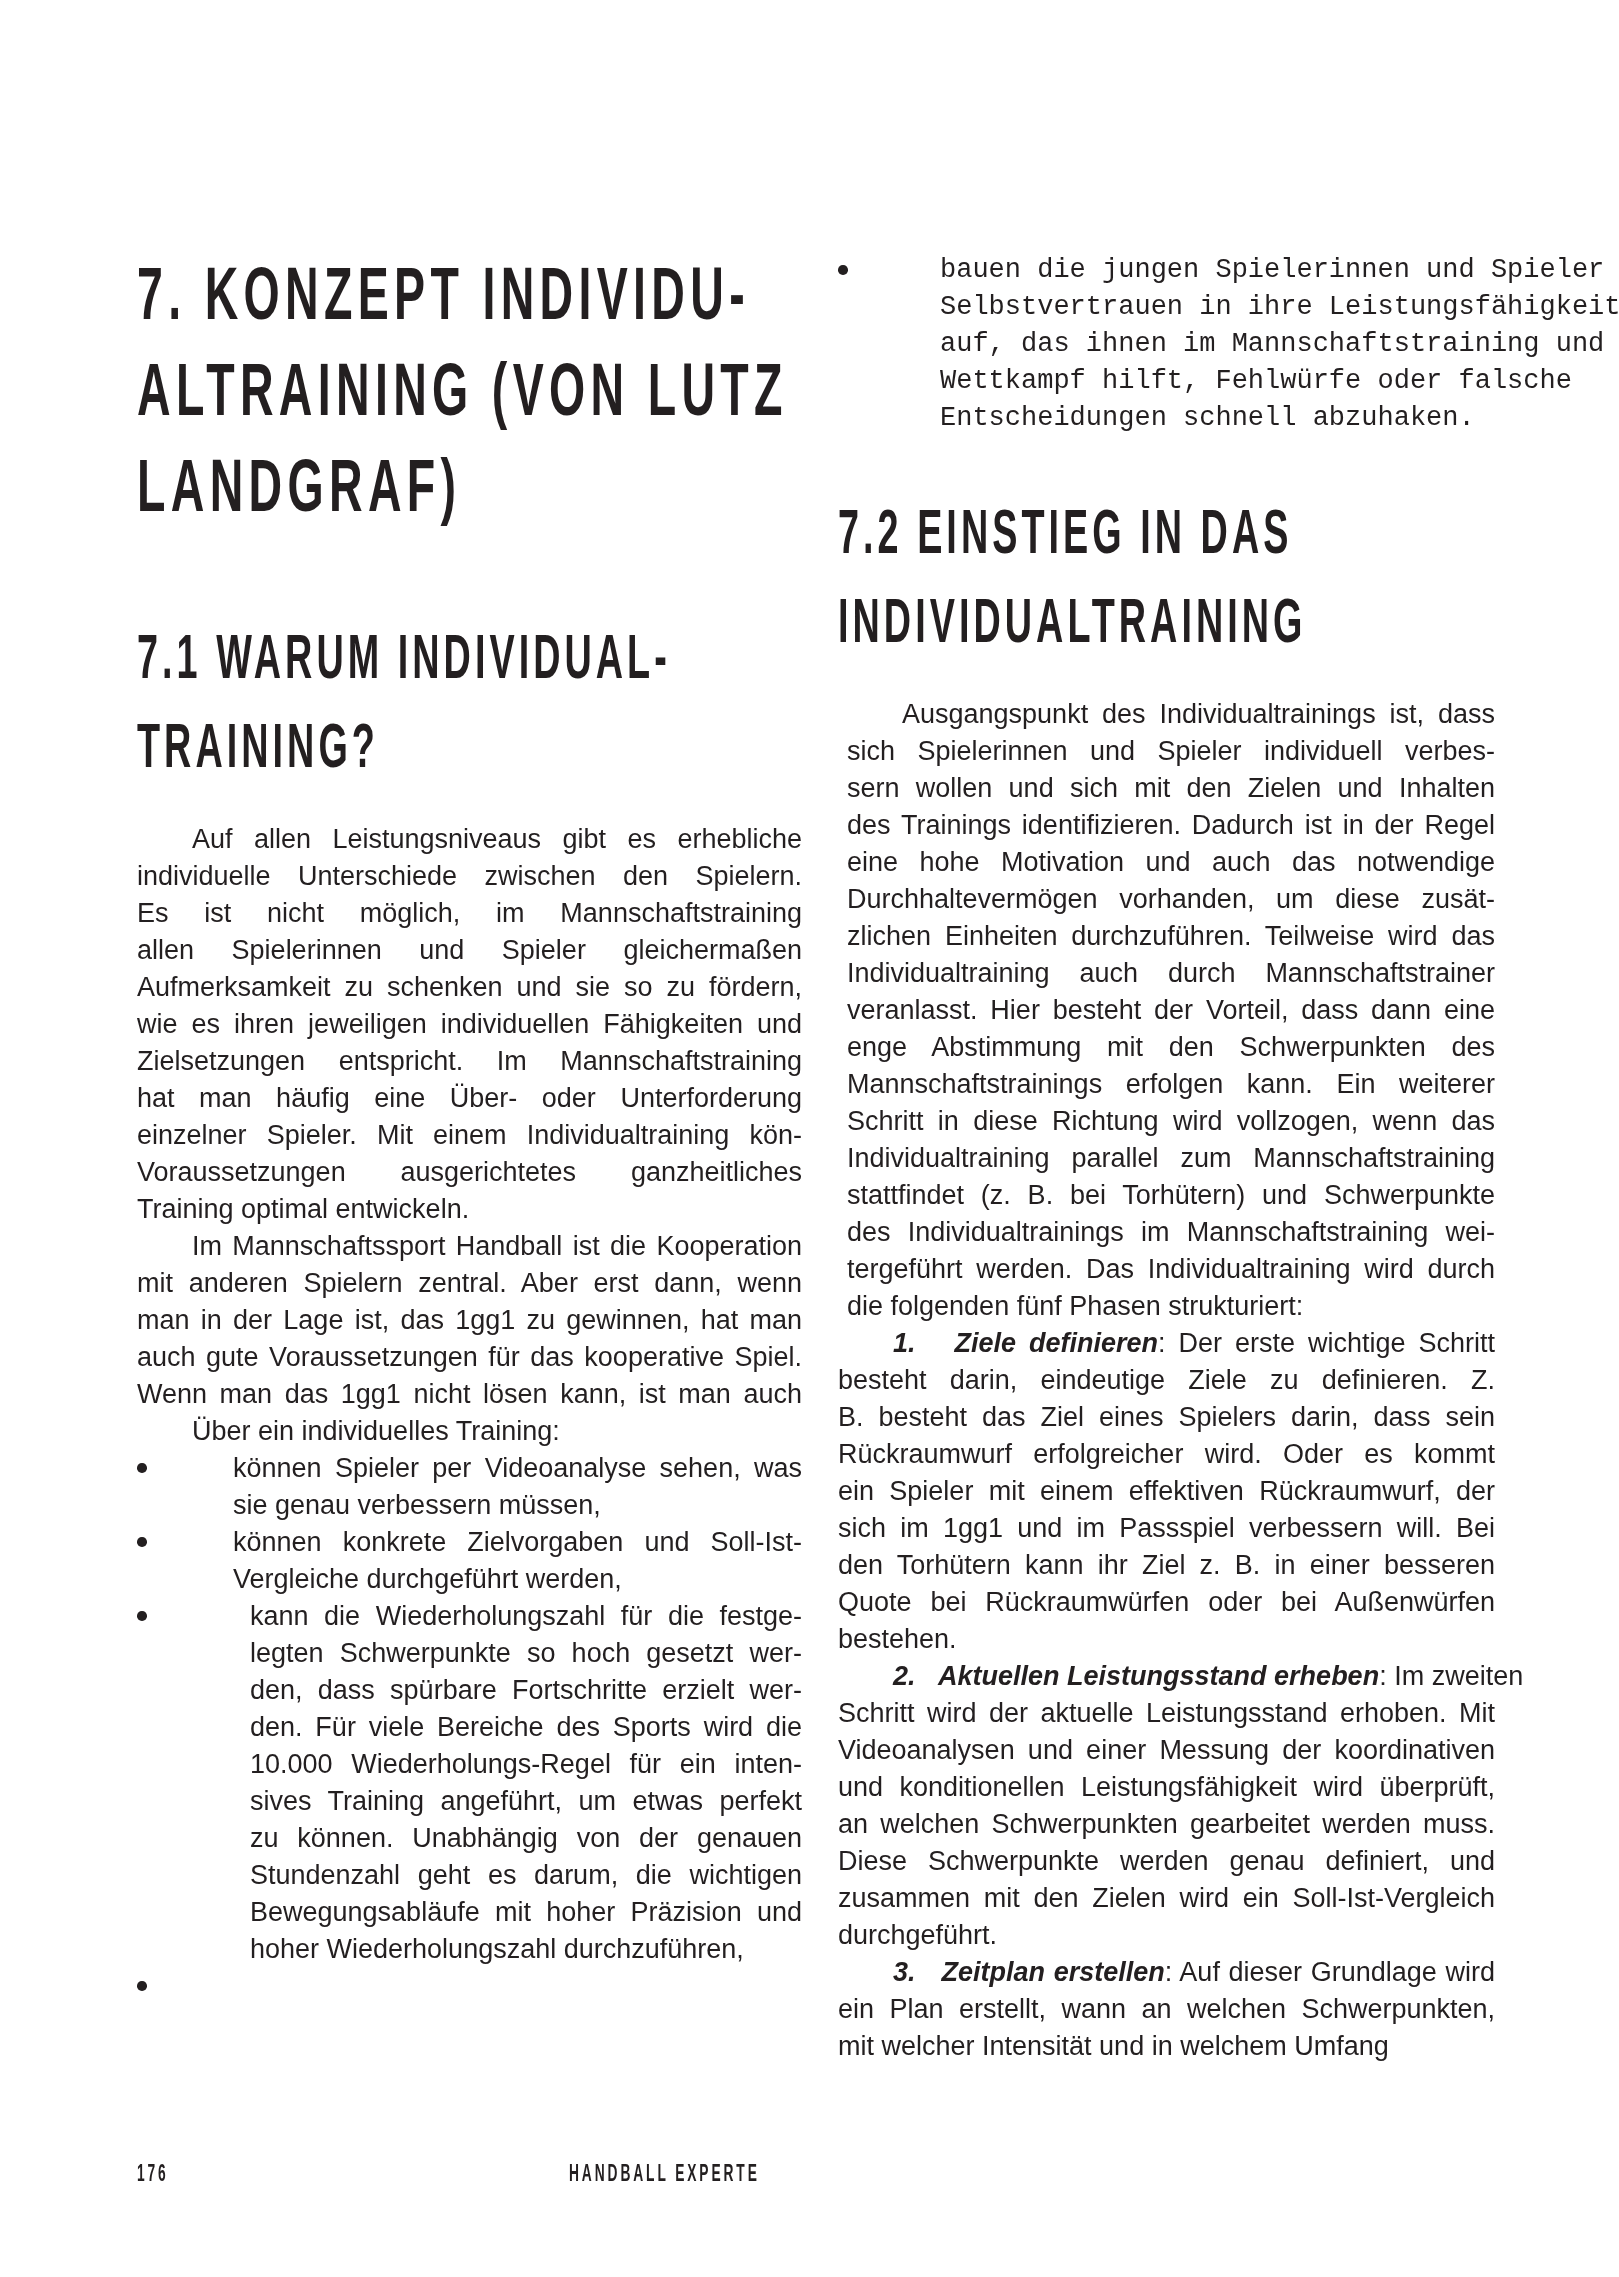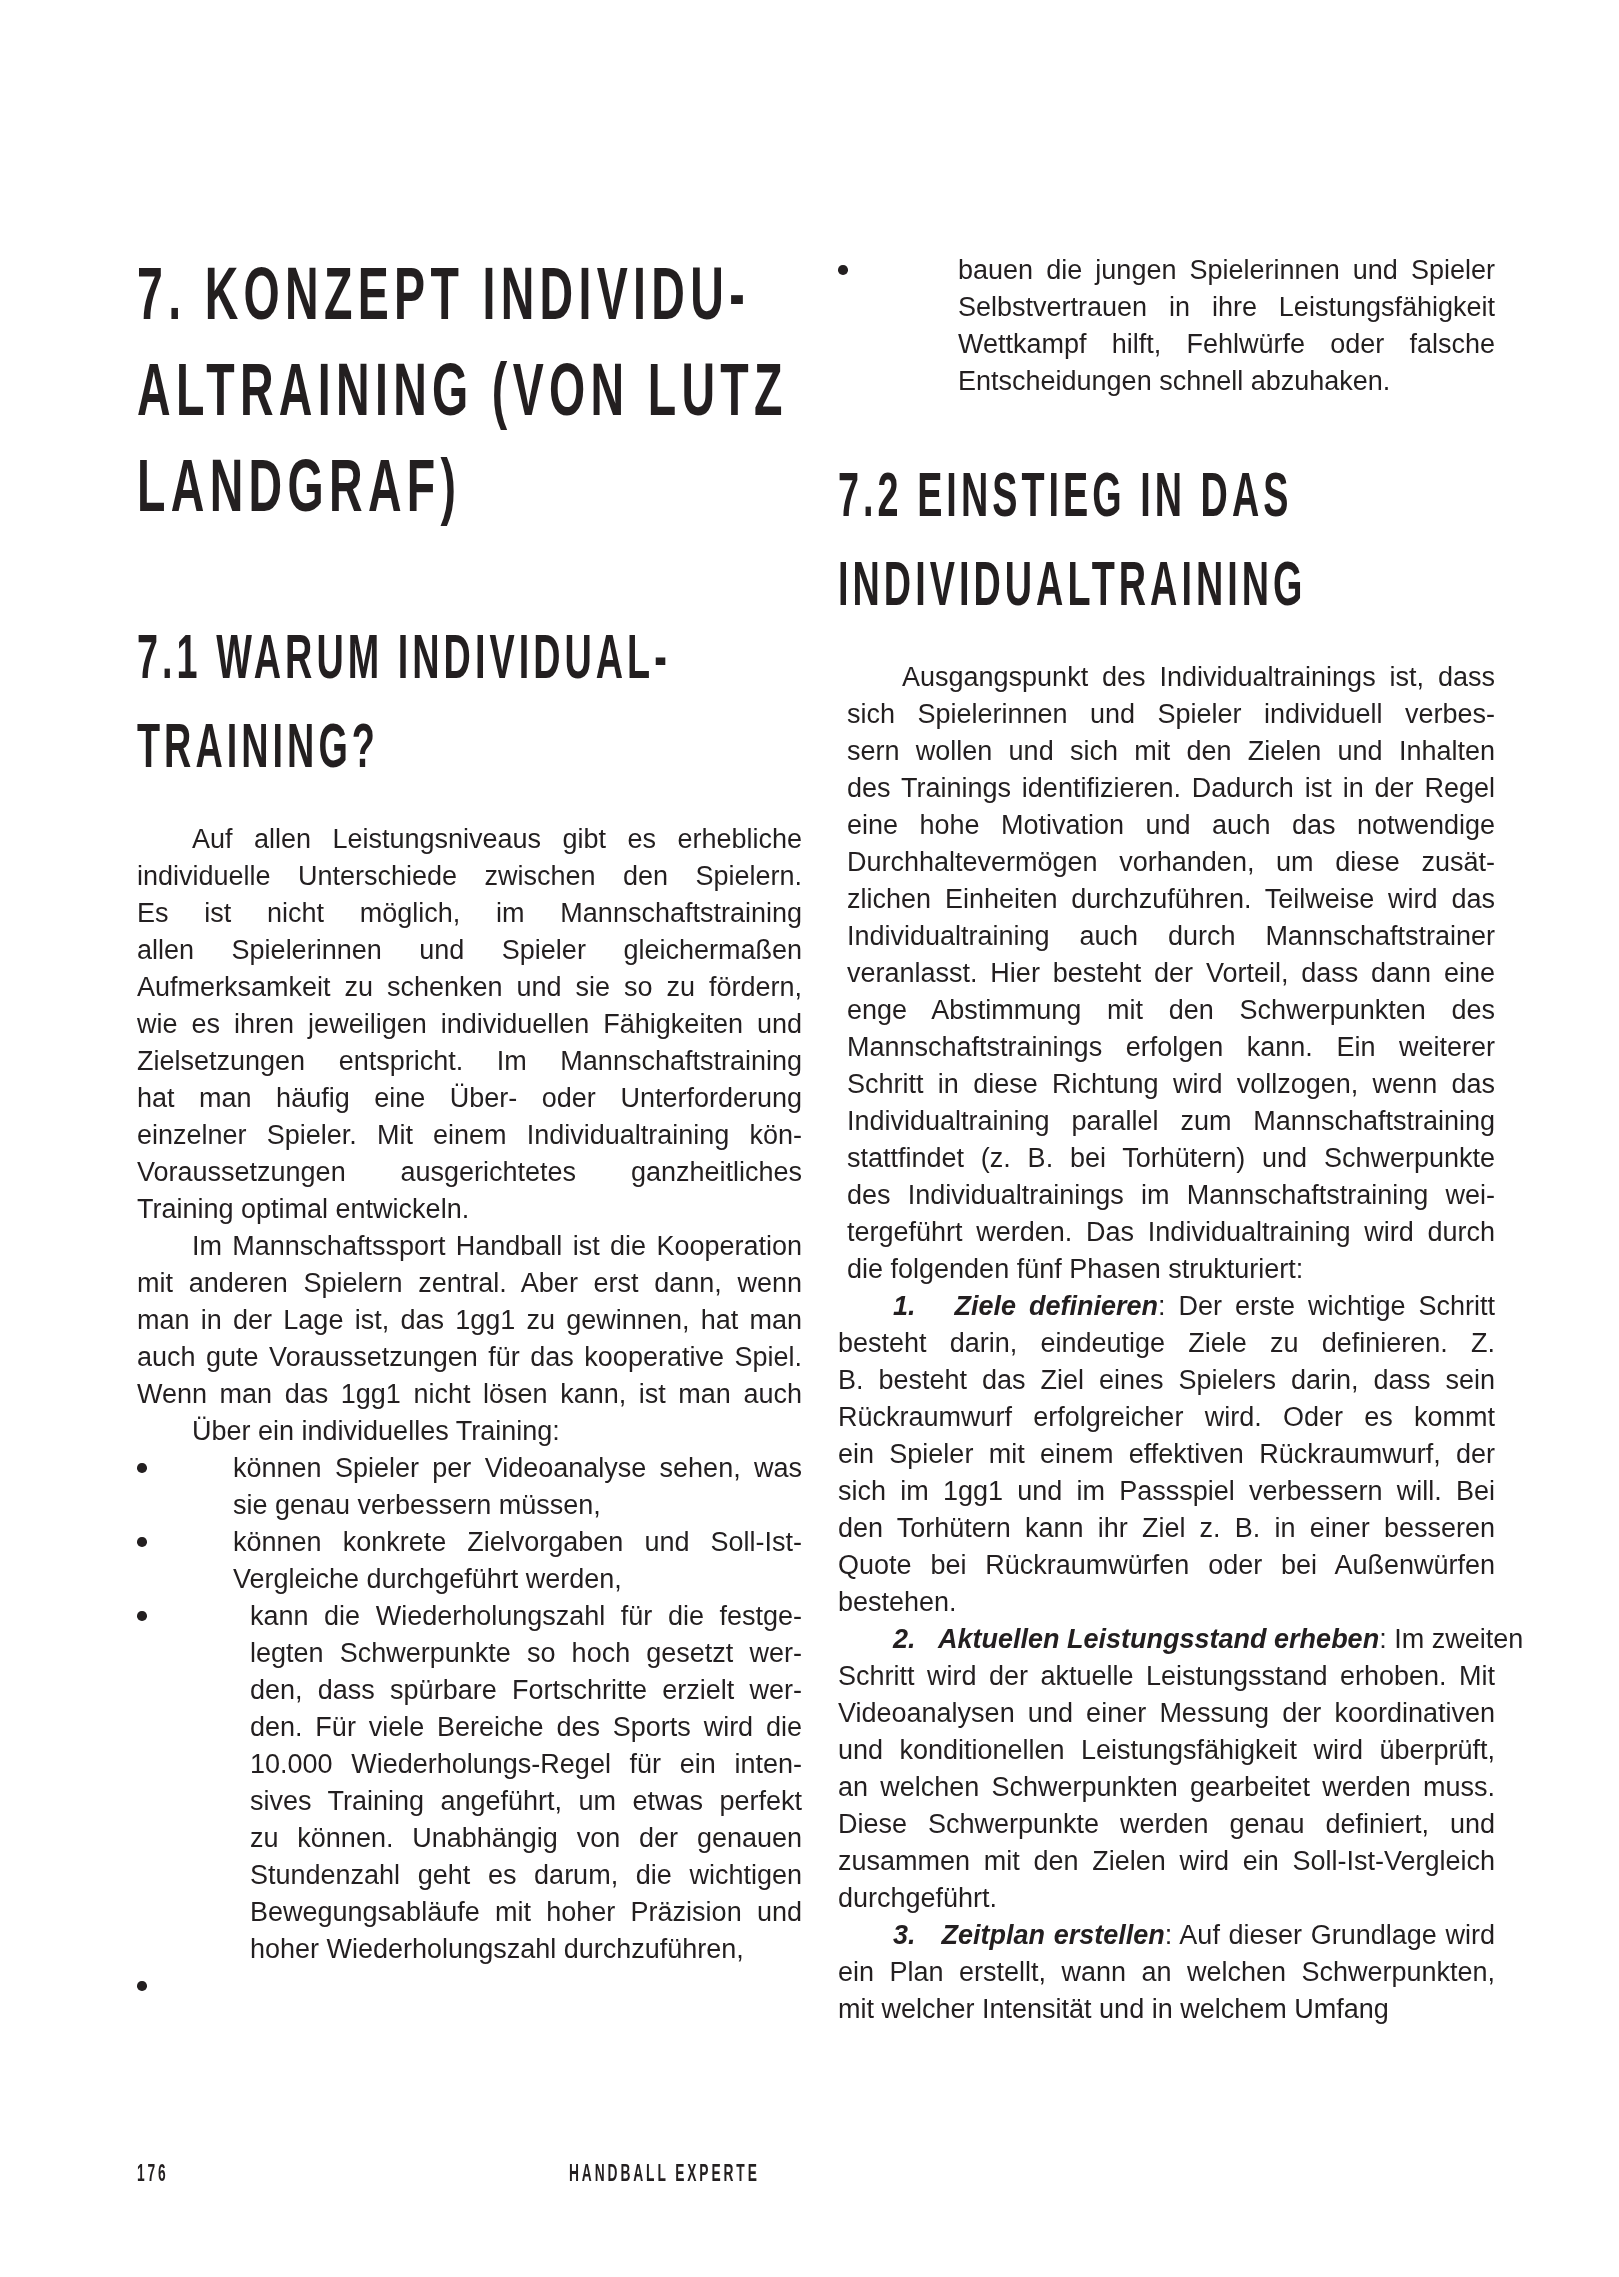--- a/index.html
+++ b/index.html
@@ -143,23 +143,24 @@
     <div class="bullet-item">
       <span class="bullet-dot"></span>
     </div>
   </div>
 </div>
 
 <div class="col col-right">
   <div class="body-text">
     <div class="bullet-item">
       <span class="bullet-dot"></span>
-      <div style="margin-left:65px;">
+      <div style="margin-left:47px;font-family:Liberation Mono, monospace;">
         <span class="line">bauen die jungen Spielerinnen und Spieler</span>
         <span class="line">Selbstvertrauen in ihre Leistungsfähigkeit</span>
+        <span class="line">auf, das ihnen im Mannschaftstraining und</span>
         <span class="line">Wettkampf hilft, Fehlwürfe oder falsche</span>
         <span class="line last">Entscheidungen schnell abzuhaken.</span>
       </div>
     </div>
   </div>
 
   <h2 class="h2" style="margin-top:50px;">
     <span class="h-line">7.2 EINSTIEG IN DAS</span>
     <span class="h-line">INDIVIDUALTRAINING</span>
   </h2>

